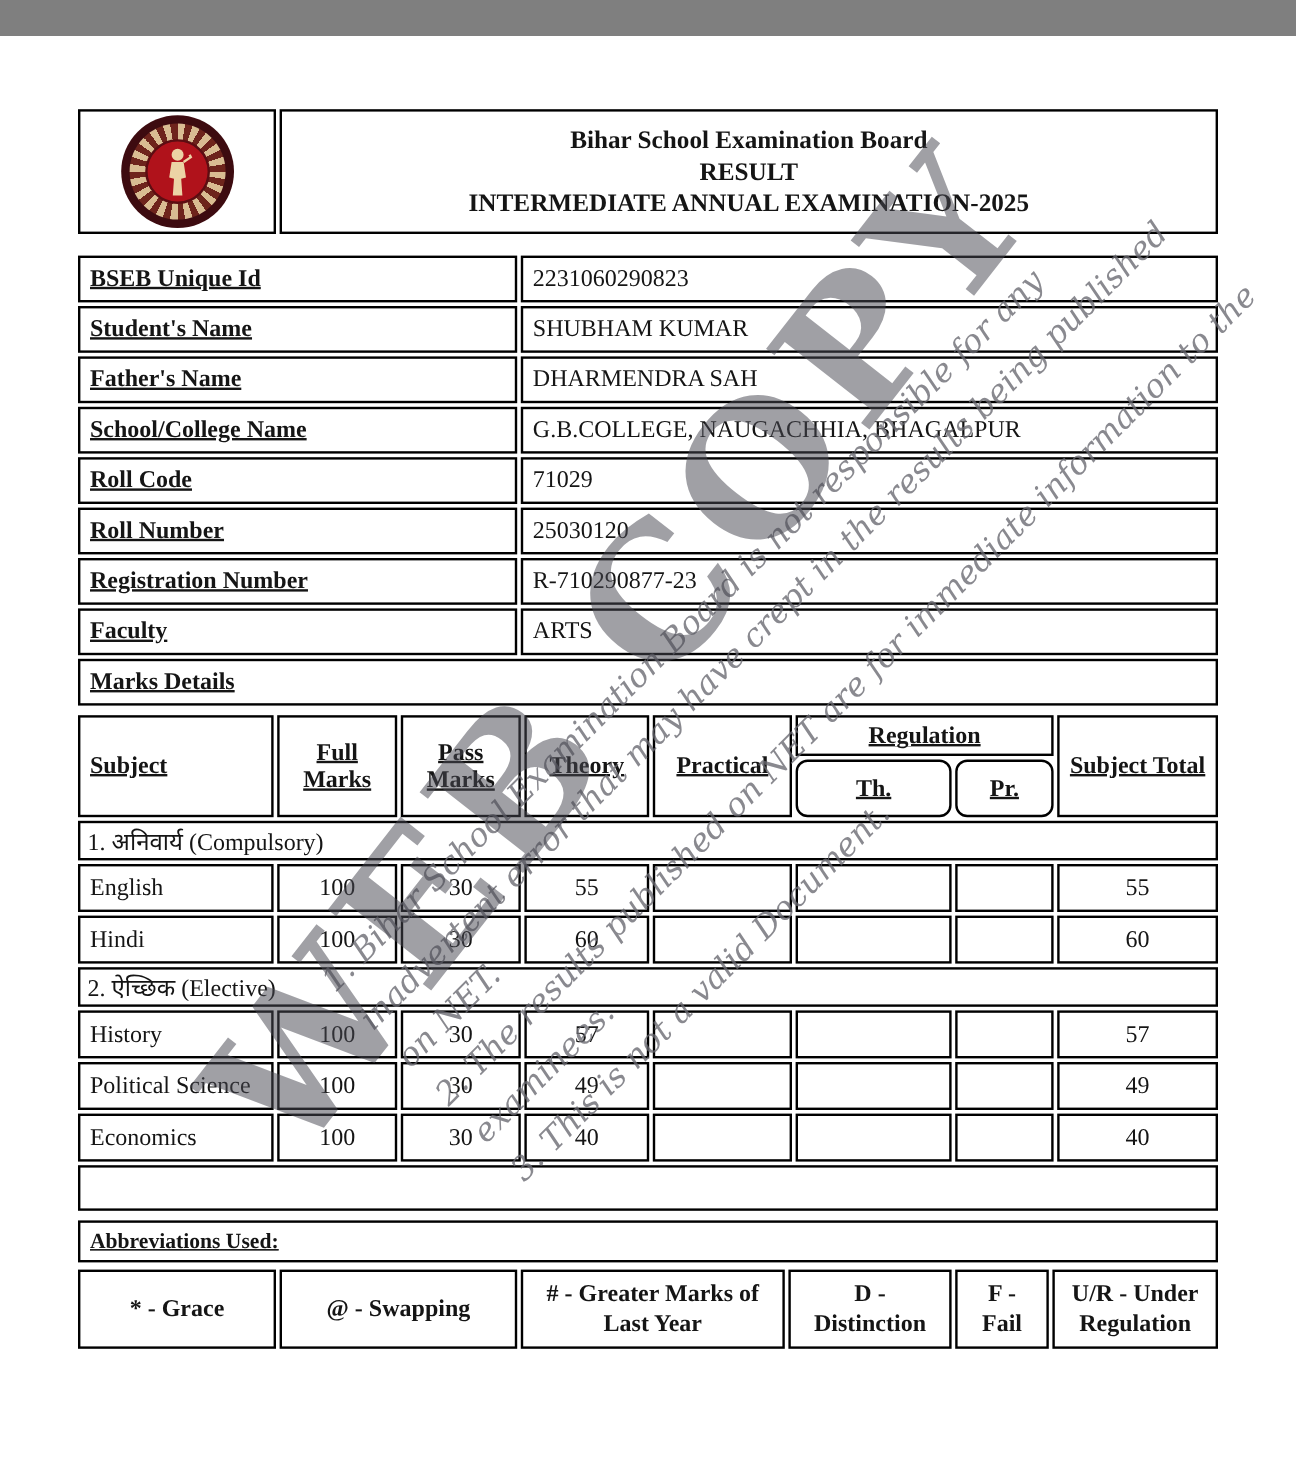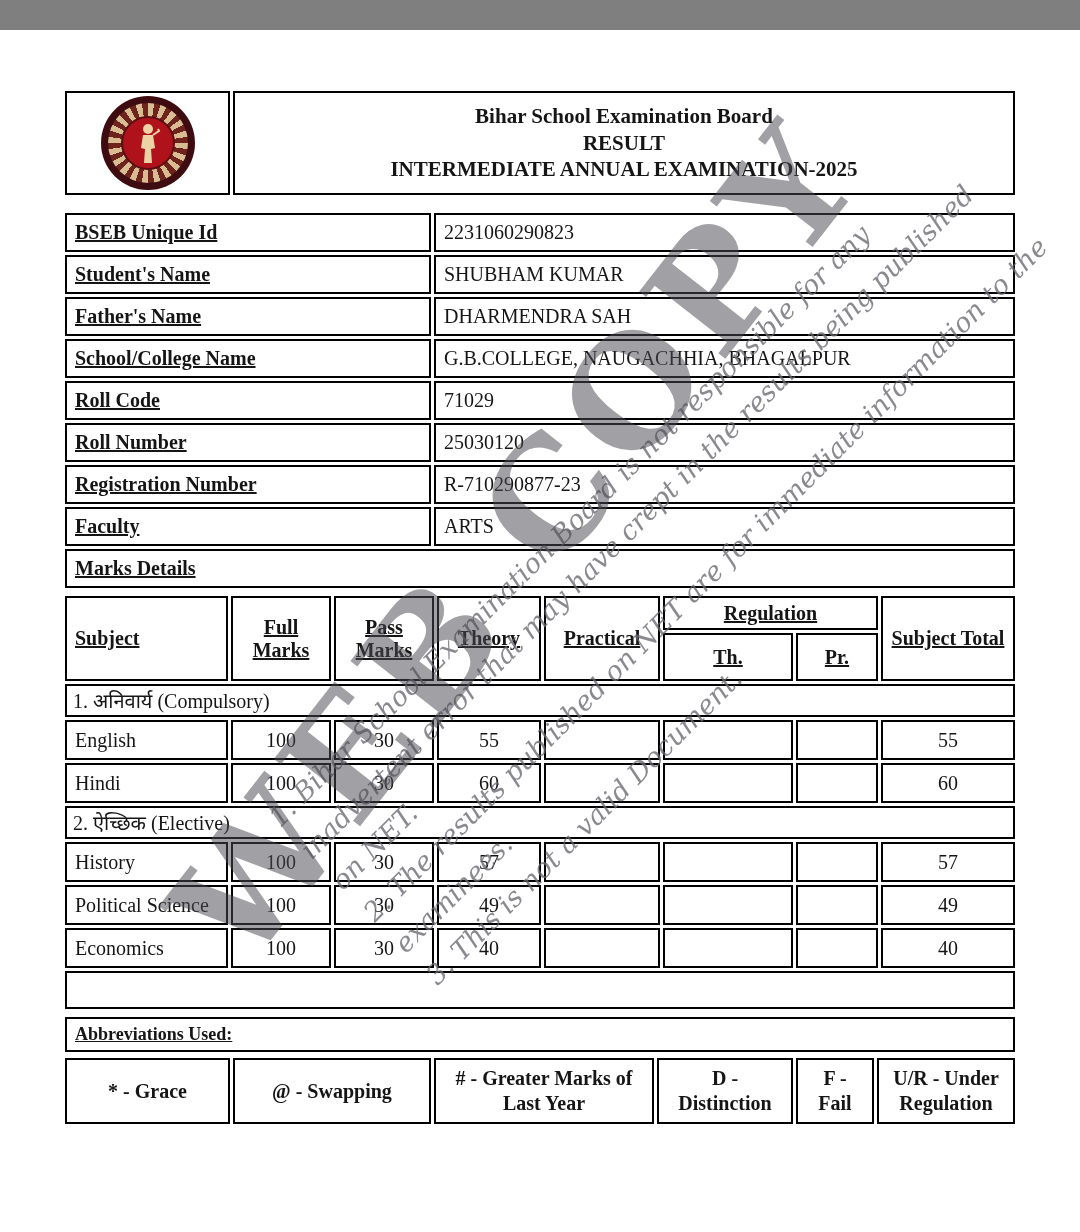--- a/index.html
+++ b/index.html
@@ -61,21 +61,21 @@
     display: flex; align-items: center; justify-content: center;
   }
 
   
   .info { margin-top: 12px; }
   .info td { height: 39px; }
 
   
   .marks { margin-top: 2px; }
   .marks .h1 td { height: 34px; }
-  .marks .h2 td { height: 48px; }
+  .marks .h2 td { height: 48px; border-radius: 10px; }
   .marks .section td { height: 29px; padding: 1px 6px; font-weight: normal; }
   .marks .data td { height: 40px; }
   .marks .spacer td { height: 38px; }
 
   
   .final { margin-top: 4px; }
   .final td { height: 40px; }
   .agg-words { margin-left: 30px; }
 
   

